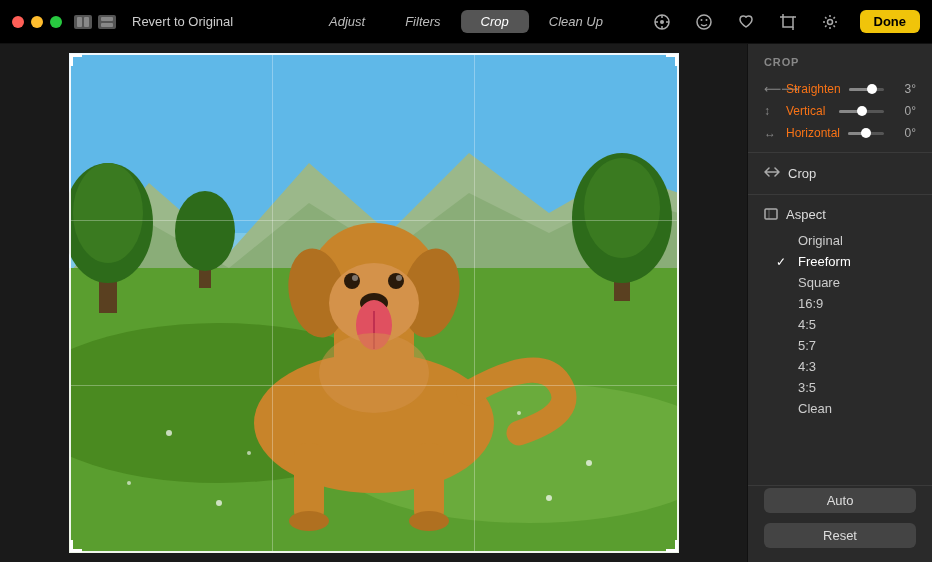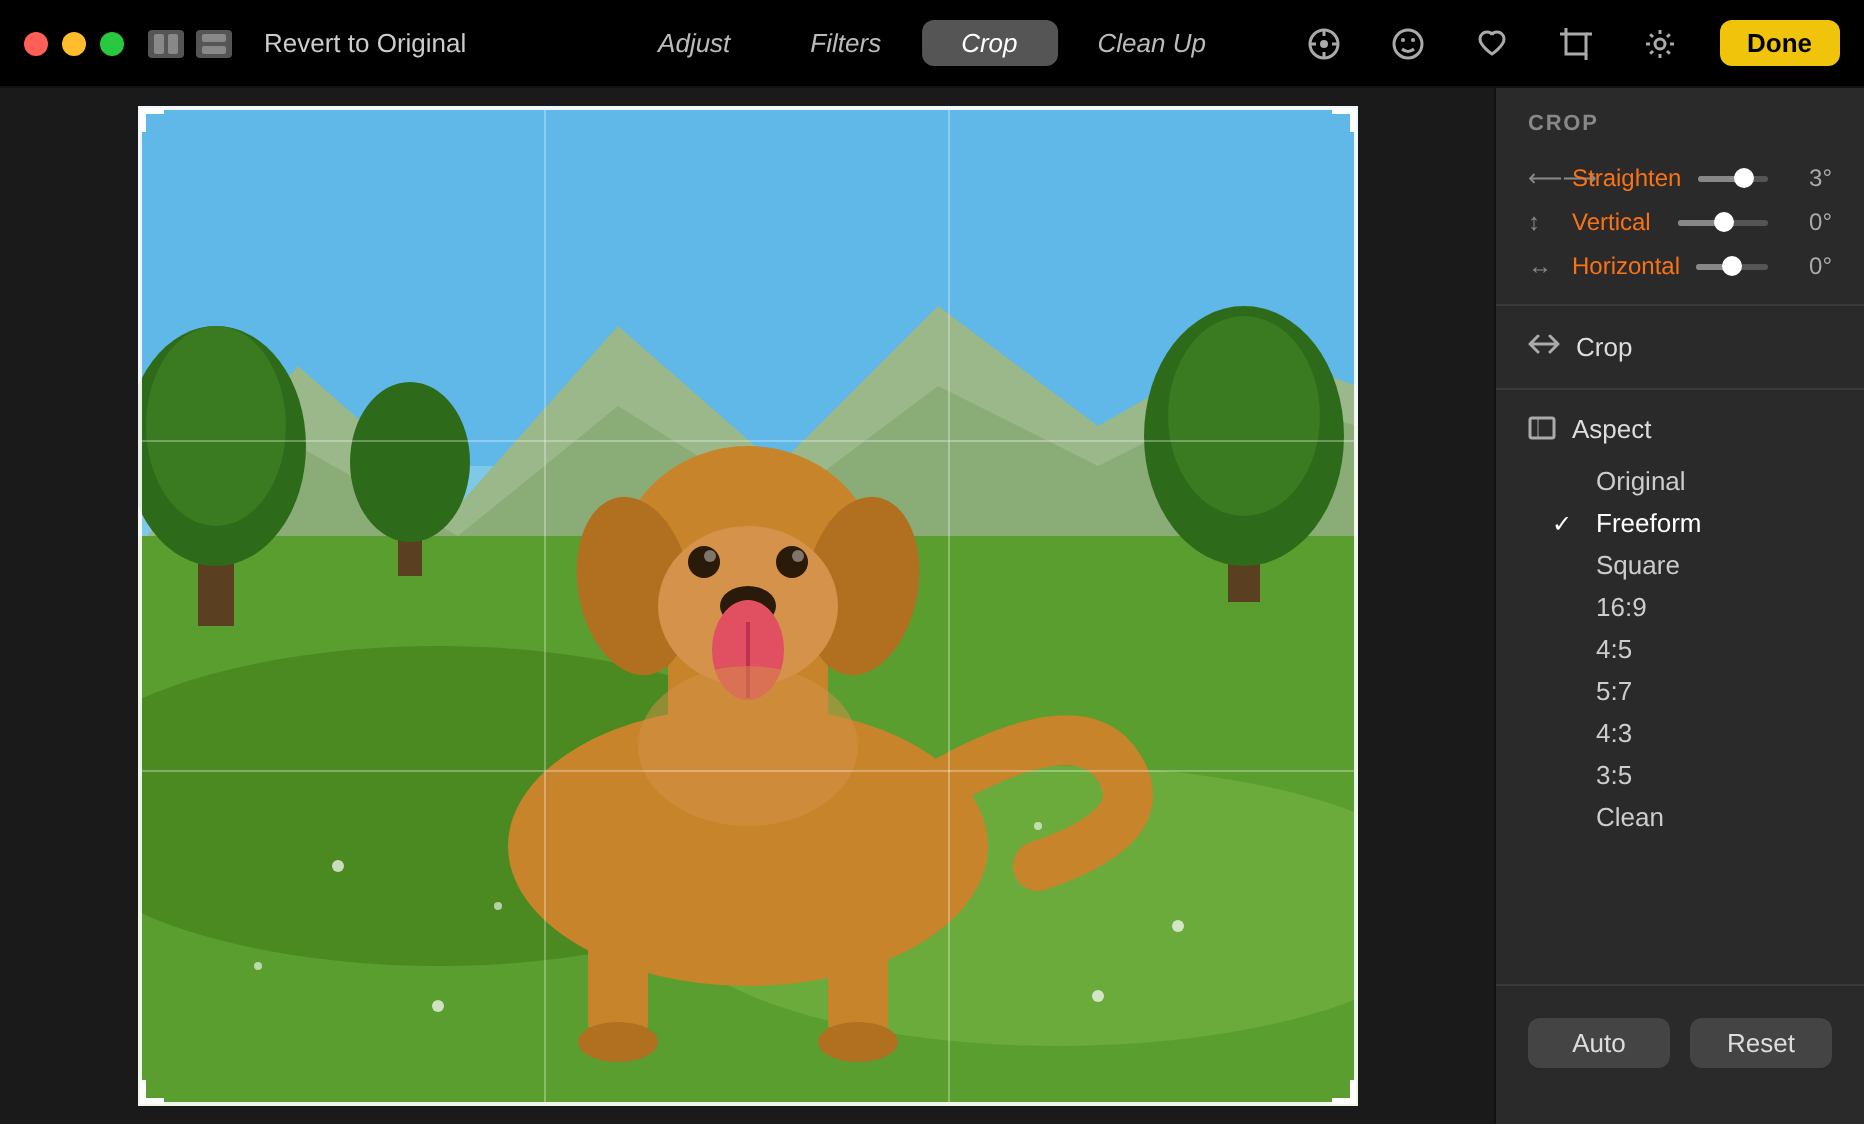--- a/index.html
+++ b/index.html
@@ -320,24 +320,25 @@
       color: #fff;
     }
     .checkmark {
       font-size: 12px;
       color: #fff;
       width: 14px;
     }
 
     .panel-bottom {
       margin-top: auto;
-      padding: 16px 16px;
+      padding: 2px 16px;
       display: flex;
       gap: 10px;
       border-top: 1px solid #3a3a3a;
+      flex-direction: column;
     }
     .bottom-btn {
       flex: 1;
       padding: 5px 0;
       background: #444;
       border: none;
       border-radius: 6px;
       color: #ddd;
       font-size: 13px;
       cursor: pointer;

